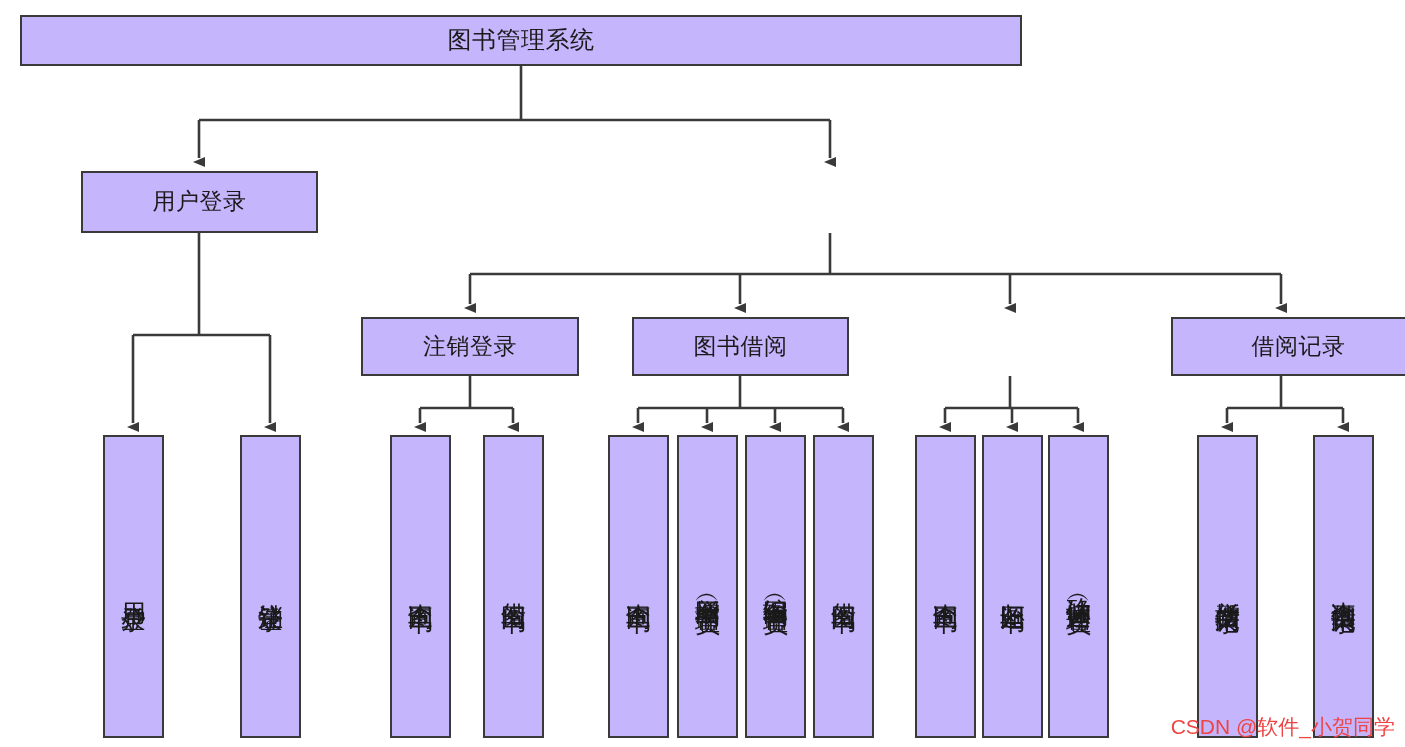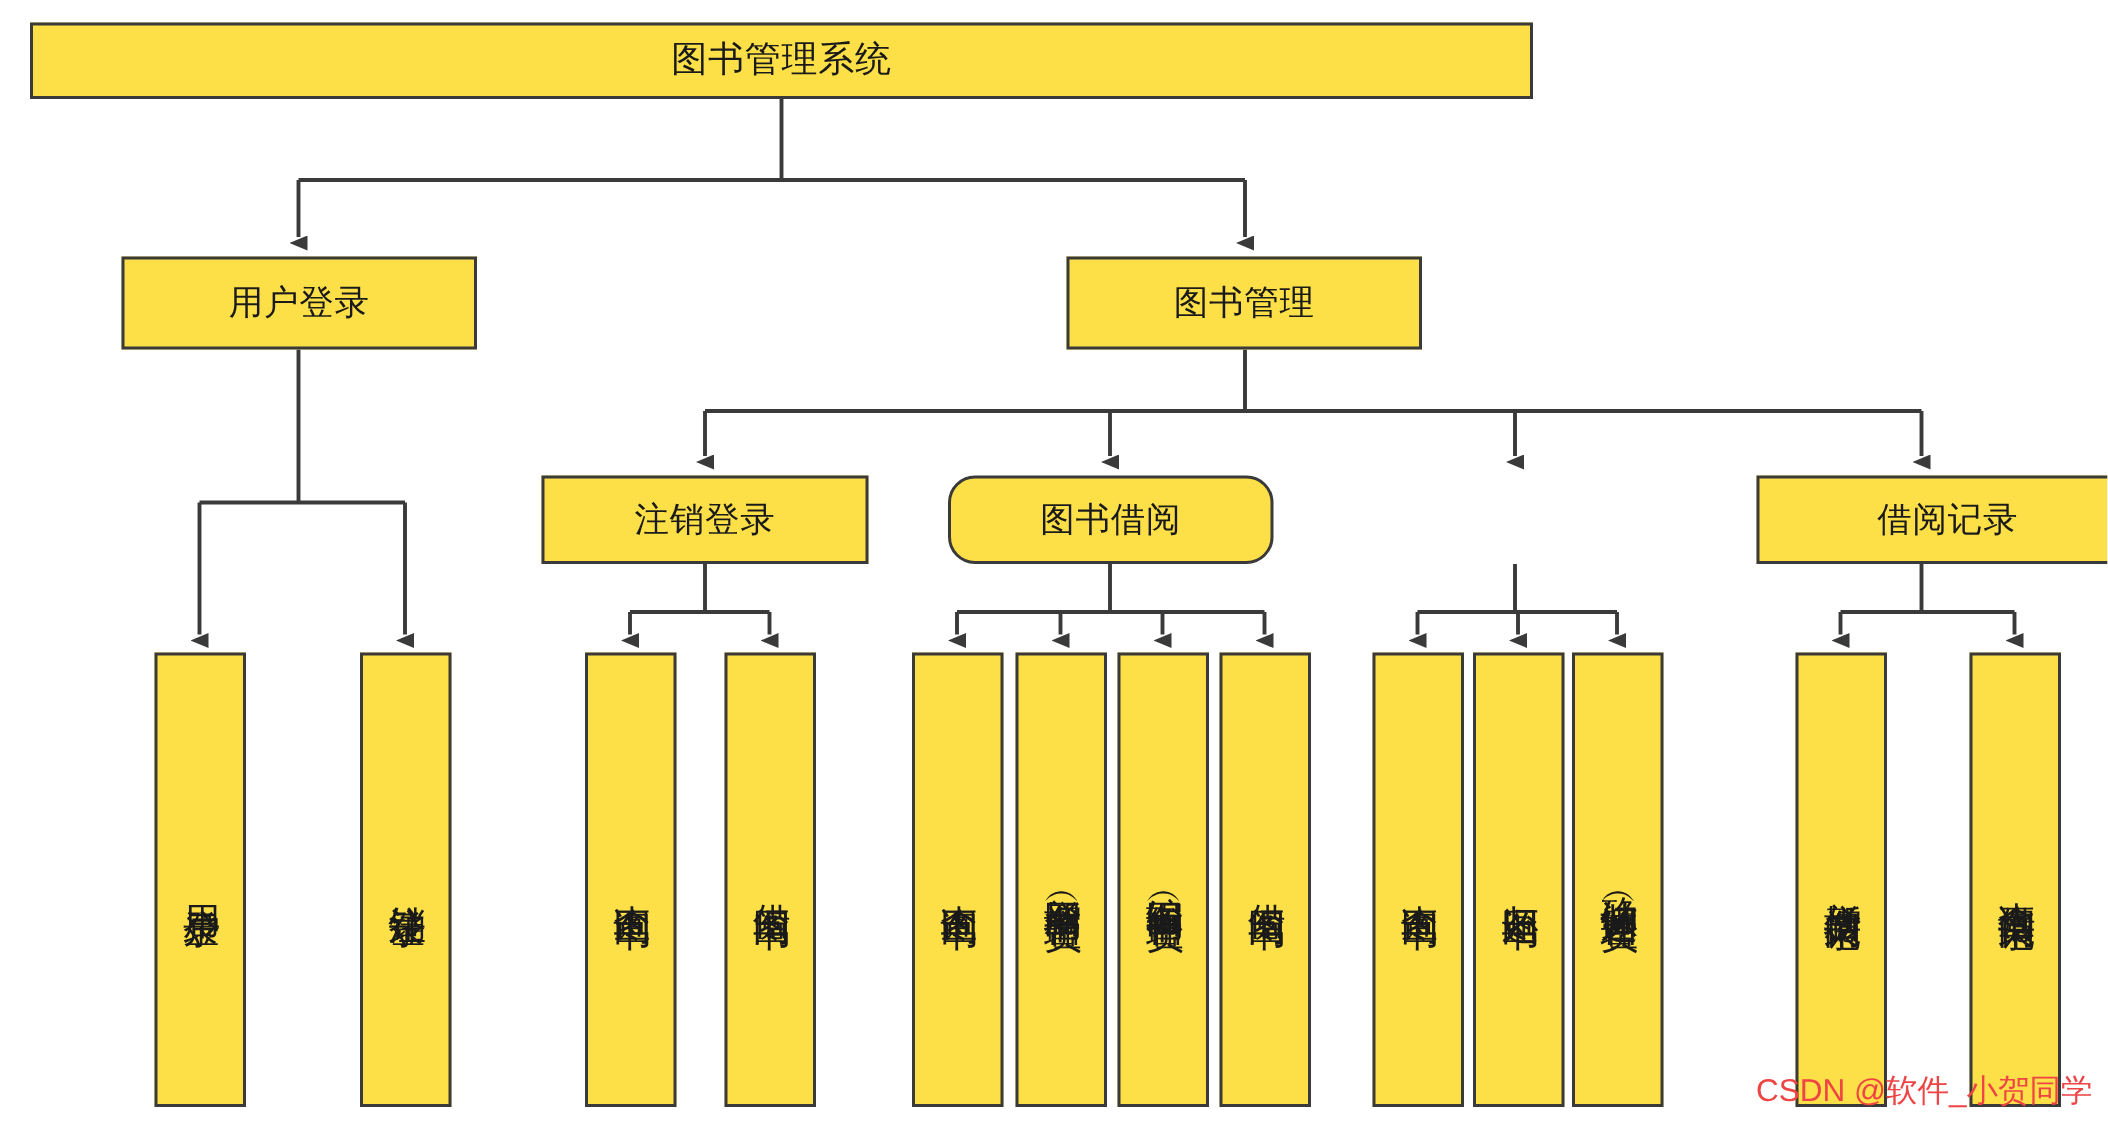--- a/index.html
+++ b/index.html
@@ -22,21 +22,21 @@
     position: absolute;
     left: 0;
     top: 0;
     width: 1405px;
     height: 747px;
     pointer-events: none;
   }
   .node {
     position: absolute;
     box-sizing: border-box;
-    background: #fde047;
+    background: #c4b5fd;
     border: 2px solid #3a3a3a;
     display: flex;
     align-items: center;
     justify-content: center;
     color: #1a1a1a;
   }
   .node .label {
     display: block;
     text-align: center;
     line-height: 1.12;
@@ -133,28 +133,25 @@
     </g>
   </svg>
 
   <div class="node horiz root" style="left:20px;top:15px;width:1002px;height:51px;">
     <span class="label">图书管理系统</span>
   </div>
 
   <div class="node horiz" style="left:81px;top:171px;width:237px;height:62px;">
     <span class="label">用户登录</span>
   </div>
-  <div class="node horiz" style="left:711px;top:171px;width:237px;height:62px;">
-    <span class="label">图书管理</span>
-  </div>
 
   <div class="node horiz" style="left:361px;top:317px;width:218px;height:59px;">
     <span class="label">注销登录</span>
   </div>
-  <div class="node horiz" style="left:632px;top:317px;width:217px;height:59px;border-radius:18px;">
+  <div class="node horiz" style="left:632px;top:317px;width:217px;height:59px;">
     <span class="label">图书借阅</span>
   </div>
   <div class="node horiz" style="left:1171px;top:317px;width:255px;height:59px;">
     <span class="label">借阅记录</span>
   </div>
 
   <div class="node vert" style="left:103px;top:435px;width:61px;height:303px;">
     <span class="label">用户登录</span>
   </div>
   <div class="node vert" style="left:240px;top:435px;width:61px;height:303px;">

